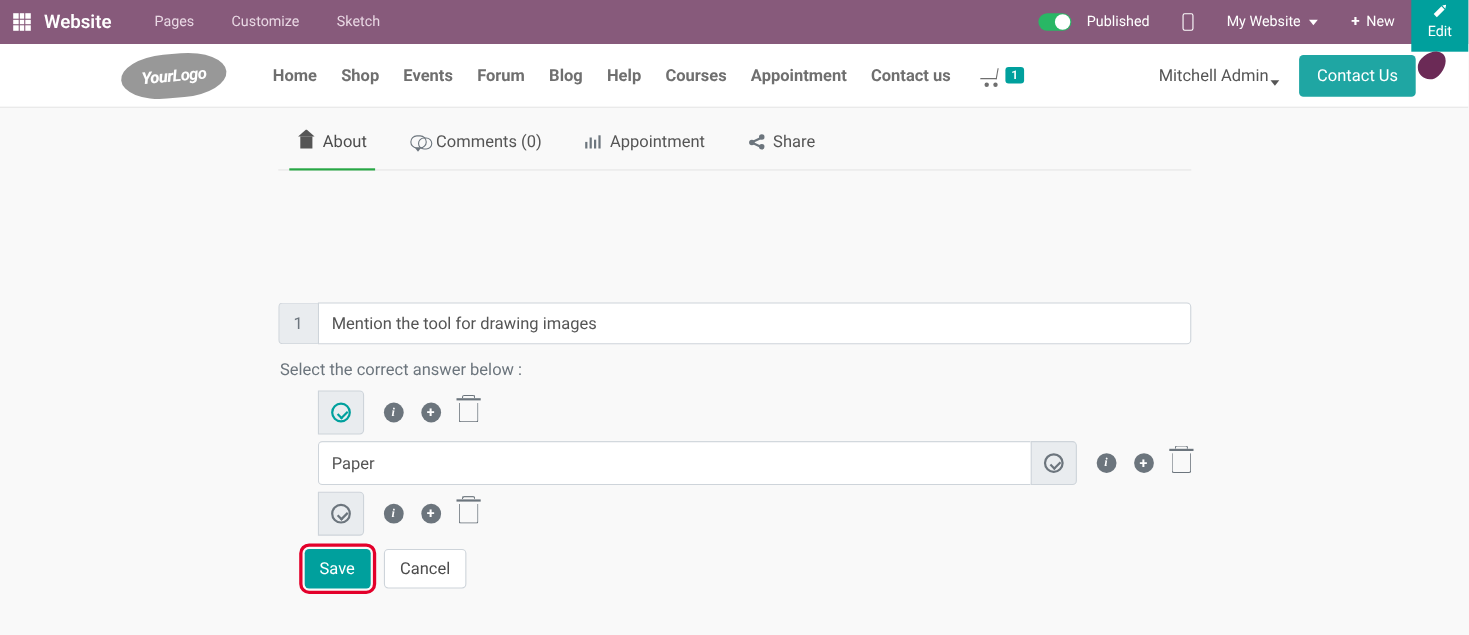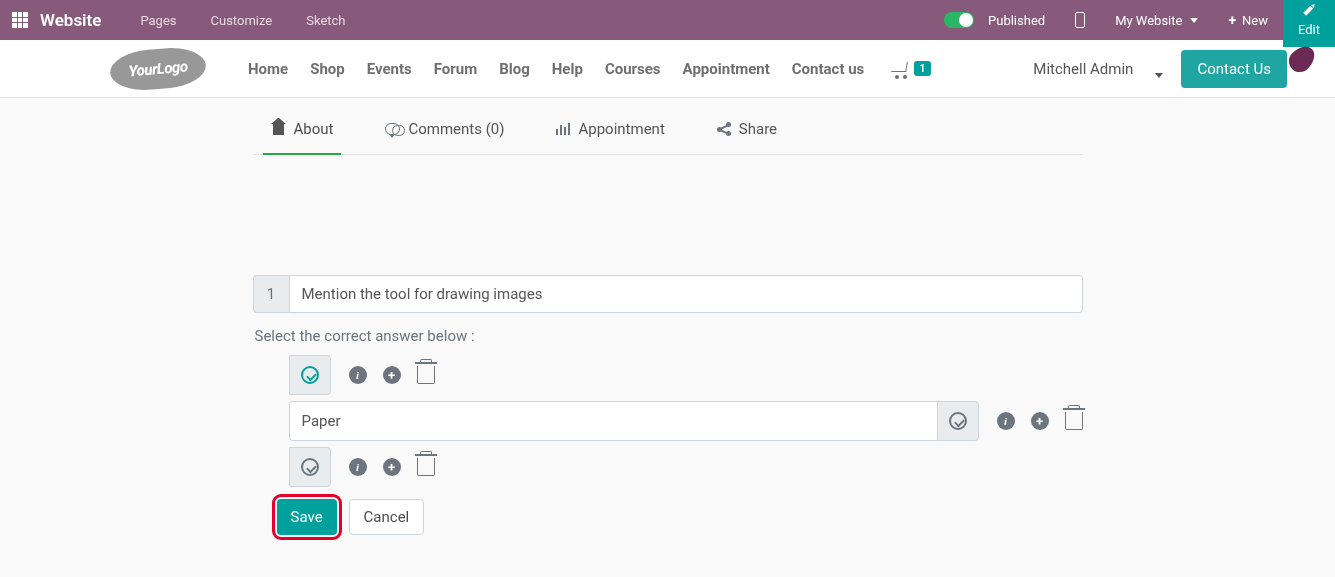--- a/index.html
+++ b/index.html
@@ -27,28 +27,28 @@
   
   .siteheader { background:#fff; height:58px; border-bottom:1px solid #e5e5e5; display:flex; align-items:center; padding:0 22px 0 110px; }
   .logo-wrap { width:110px; height:40px; display:flex; align-items:center; cursor:pointer; }
   .logo-ellipse { width:96px; height:40px; background:#989898; border-radius:50%/60%; transform:rotate(-5deg); display:flex; align-items:center; justify-content:center; color:#fff; font-weight:700; font-style:italic; font-size:15px; letter-spacing:-0.5px;}
   .logo-ellipse b { color:#fff; font-weight:800; }
   .nav { display:flex; gap:2px; margin-left:18px; }
   .nav a { color:#6f6f6f; text-decoration:none; font-size:15px; padding:8px 10px; cursor:pointer;font-weight:bold;}
   .cart { margin-left:18px; display:inline-flex; align-items:center; gap:4px; cursor:pointer; color:#6f6f6f;}
   .cart-badge { background:#00a09d; color:#fff; font-size:11px; font-weight:600; border-radius:3px; padding:1px 5px; }
   .spacer { flex:1; }
-  .user { color:#555; font-size:15px; display:inline-flex; align-items:flex-end; gap:20px; cursor:pointer;}
+  .user { color:#555; font-size:15px; display:inline-flex; align-items:flex-end; gap:0; cursor:pointer;}
   .user .caret-down { border-top-color:#555; }
   .contact-btn { background:#1fa6a3; color:#fff; border:none; border-radius:4px; padding:10px 16px; font-size:15px; margin-left:18px; cursor:pointer;}
   .drop { width:22px; height:28px; background:#6b2a56; border-radius:50% 50% 50% 50% / 60% 60% 40% 40%; transform:rotate(45deg); margin-left:4px; cursor:pointer; position:relative; top:-10px;}
 
   
   .content { width:830px; margin:0 auto; padding-top:22px; }
-  .tabs { display:flex; gap:52px; border-bottom:1px solid #e5e5e5; padding:0 10px 12px 18px; }
+  .tabs { display:flex; gap:40px; border-bottom:1px solid #e5e5e5; padding:0 10px 12px 18px; }
   .tabs .tab { display:inline-flex; align-items:center; gap:8px; color:#555; font-size:15px; cursor:pointer; position:relative; padding-bottom:4px;}
   .tabs .tab.active { color:#4c4c4c; }
   .tabs .tab.active::after { content:""; position:absolute; left:-8px; right:-8px; bottom:-13px; height:2px; background:#28a745; }
 
   .question-wrap { margin-top:120px; }
   .q-row { display:flex; }
   .q-num { width:36px; border:1px solid #ced4da; border-right:none; background:#e9ecef; color:#6c757d; display:flex; align-items:center; justify-content:center; font-size:15px; border-radius:4px 0 0 4px; }
   .q-input { flex:1; border:1px solid #ced4da; border-radius:0 4px 4px 0; padding:10px 12px; font-size:15px; color:#555; height:38px; }
 
   .hint { color:#6c757d; font-size:15px; margin:14px 0 10px 2px; }

